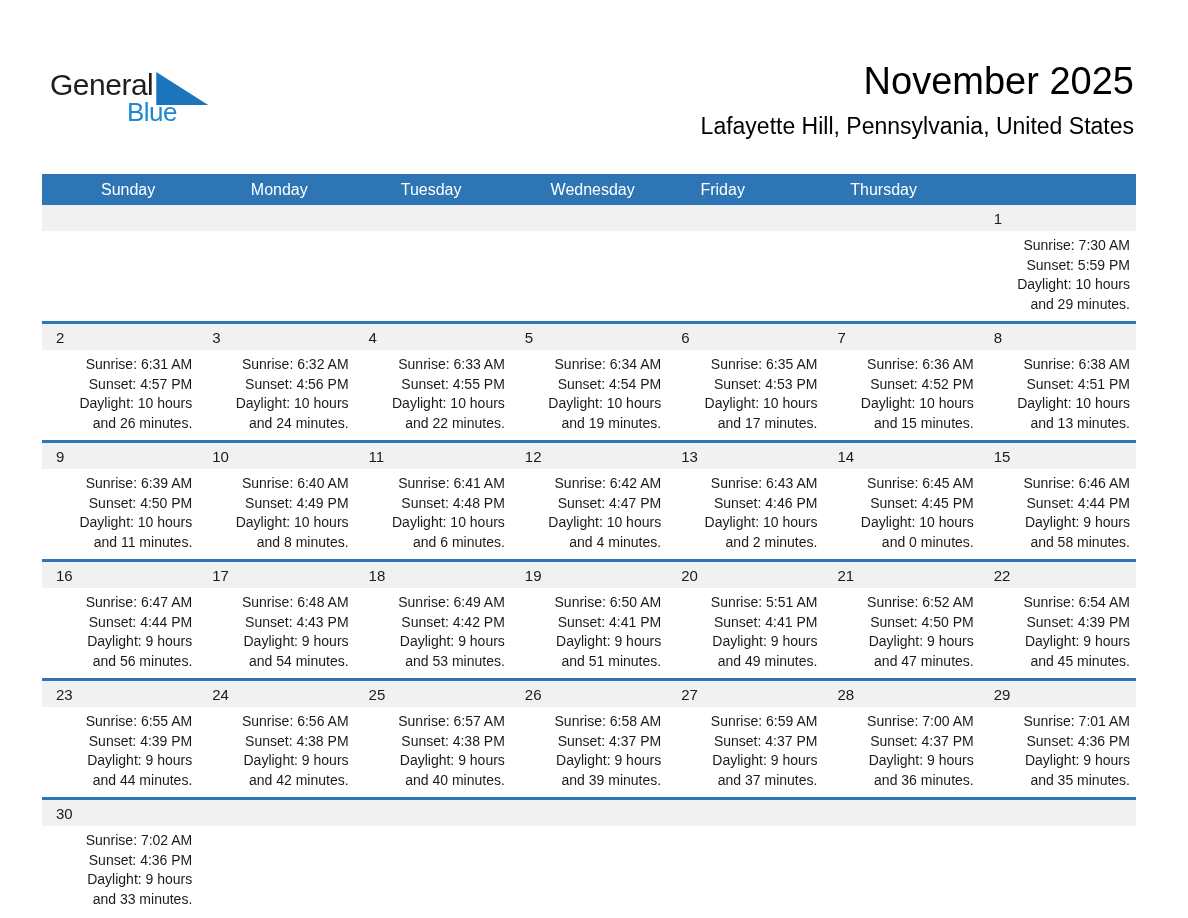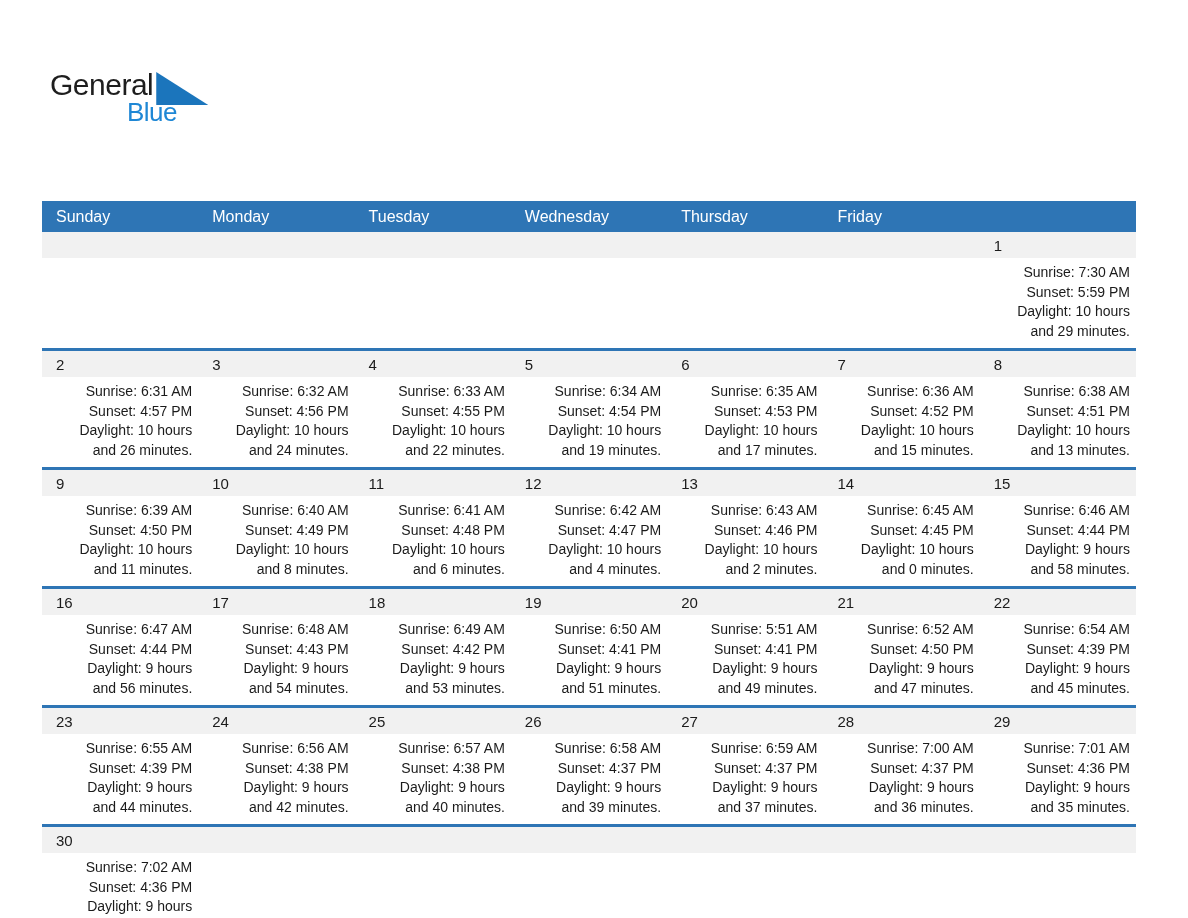--- a/index.html
+++ b/index.html
@@ -12,36 +12,36 @@
   }
   *{margin:0;padding:0;box-sizing:border-box;}
   html,body{background:#fff;}
   body{
     width:1188px;height:918px;overflow:hidden;
     font-family:"Liberation Sans",sans-serif;
     color:var(--text);
     position:relative;
   }
   
-  .top-section{position:relative;height:201px;}
+  .top-section{position:relative;height:174px;}
   .logo{position:absolute;left:50px;top:70px;line-height:1;}
   .logo-top{display:flex;align-items:flex-start;}
   .logo-general{font-size:30px;color:#1e1e1e;letter-spacing:-0.5px;}
   .logo-triangle{display:inline-block;width:52px;height:33px;margin-left:3px;margin-top:2px;
     background:var(--logo-triangle);
     clip-path:polygon(0 0,100% 100%,0 100%);}
   .logo-blue{font-size:26px;color:var(--logo-blue);margin-left:77px;margin-top:-6px;letter-spacing:-0.5px;}
   .title-block{position:absolute;right:54px;top:60px;text-align:right;}
   .page-title{font-size:38px;font-weight:400;color:#000;}
   .page-subtitle{font-size:23px;font-weight:400;color:#000;margin-top:10px;}
   
   .calendar{margin-left:42px;width:1094px;}
   .weekday-row{
     display:grid;grid-template-columns:repeat(7,1fr);
-    background:var(--header-bg);height:31px;
+    background:var(--header-bg);height:31px;padding-left:45px;
   }
   .weekday{
     color:#fff;font-size:16px;line-height:31px;padding-left:14px;
     overflow:hidden;white-space:nowrap;
   }
   .week-row{
     display:grid;grid-template-columns:repeat(7,1fr);
     border-bottom:3px solid var(--divider);
     background:#fff;
   }
@@ -64,30 +64,34 @@
 <body>
 
 <div class="top-section">
   <div class="logo">
     <div class="logo-top">
       <span class="logo-general">General</span>
       <span class="logo-triangle"></span>
     </div>
     <div class="logo-blue">Blue</div>
   </div>
+  <div class="title-block">
+    <div class="page-title">November 2025</div>
+    <div class="page-subtitle">Lafayette Hill, Pennsylvania, United States</div>
+  </div>
 </div>
 
 <div class="calendar">
   <div class="weekday-row">
     <div class="weekday">Sunday</div>
     <div class="weekday">Monday</div>
     <div class="weekday">Tuesday</div>
     <div class="weekday">Wednesday</div>
+    <div class="weekday">Friday</div>
     <div class="weekday">Thursday</div>
-    <div class="weekday">Friday</div>
   </div>
   <div>
       <div class="week-row">
         <div class="cell">
           <div class="day-strip"></div>
           <div class="cell-body"></div>
         </div>
         <div class="cell">
           <div class="day-strip"></div>
           <div class="cell-body"></div>

